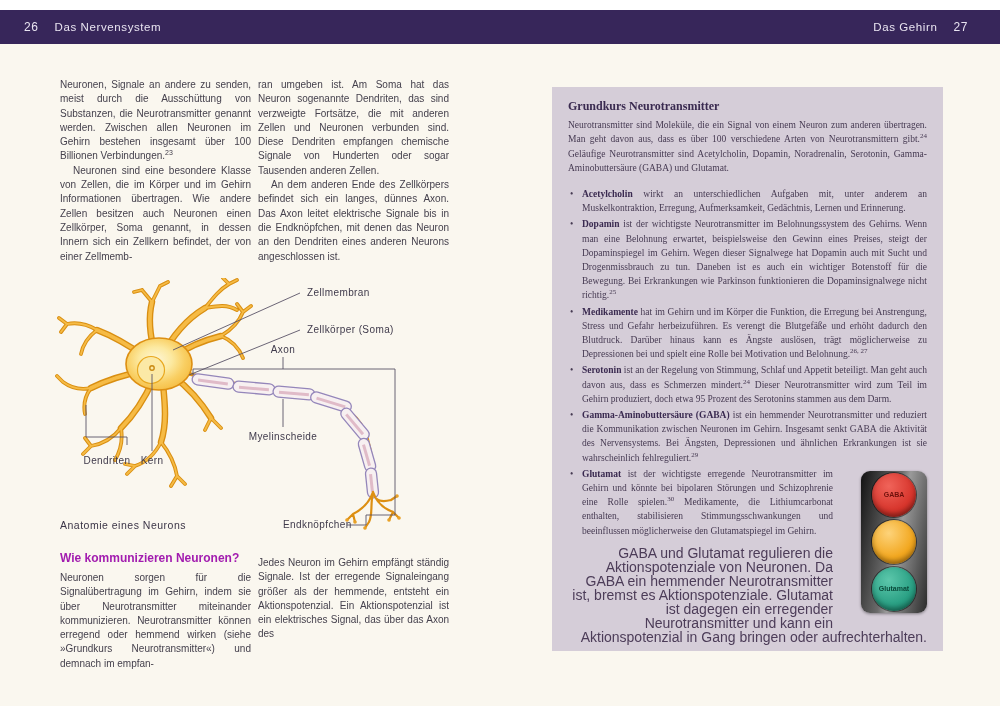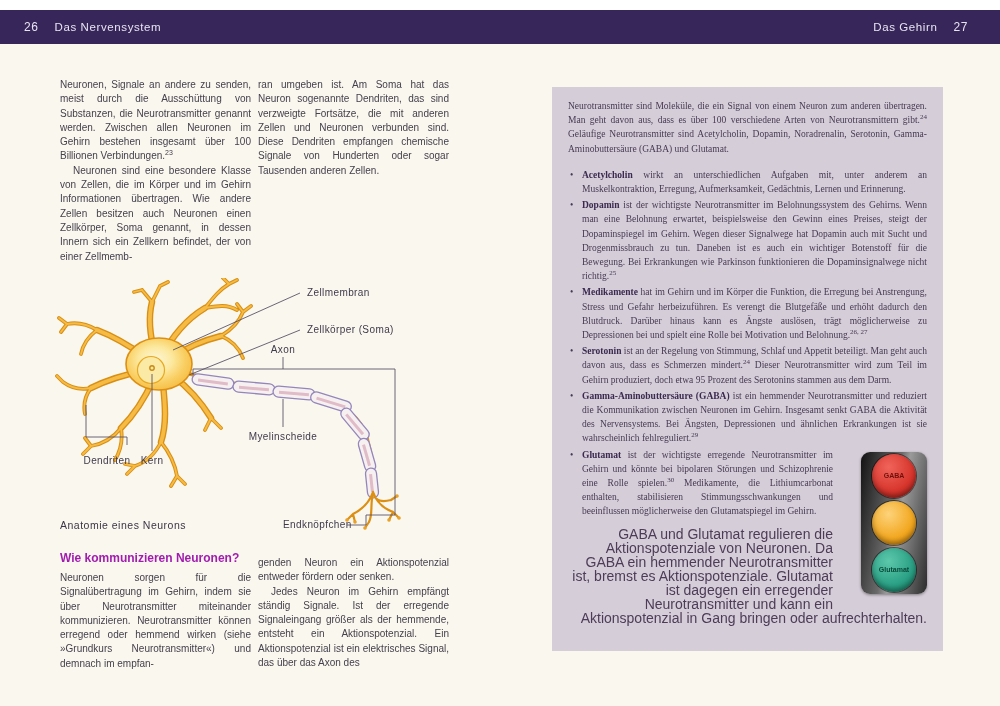--- a/index.html
+++ b/index.html
@@ -89,20 +89,21 @@
       <span class="pagenum">27</span>
     </div>
   </div>
 
   <div class="col c1-top">
     <p><span>Neuronen, Signale an andere zu senden, meist durch die Ausschüttung von Substanzen, die Neurotransmitter genannt werden. Zwischen allen Neuronen im Gehirn bestehen insgesamt über 100 Billionen Verbindungen.</span><sup class="fn">23</sup></p>
     <p>Neuronen sind eine besondere Klasse von Zellen, die im Körper und im Gehirn Informationen übertragen. Wie andere Zellen besitzen auch Neuronen einen Zellkörper, Soma genannt, in dessen Innern sich ein Zellkern befindet, der von einer Zellmemb-</p>
   </div>
   <div class="col c2-top">
     <p>ran umgeben ist. Am Soma hat das Neuron sogenannte Dendriten, das sind verzweigte Fortsätze, die mit anderen Zellen und Neuronen verbunden sind. Diese Dendriten empfangen chemische Signale von Hunderten oder sogar Tausenden anderen Zellen.</p>
+    <p>An dem anderen Ende des Zellkörpers befindet sich ein langes, dünnes Axon. Das Axon leitet elektrische Signale bis in die Endknöpfchen, mit denen das Neuron an den Dendriten eines anderen Neurons angeschlossen ist.</p>
   </div>
 
   <svg class="diagram" viewBox="0 0 400 258" xmlns="http://www.w3.org/2000/svg">
     <defs>
       <radialGradient id="gsoma" cx="45%" cy="42%" r="65%">
         <stop offset="0%" stop-color="#fdf6d8"></stop>
         <stop offset="38%" stop-color="#fce9a0"></stop>
         <stop offset="68%" stop-color="#f9cf63"></stop>
         <stop offset="100%" stop-color="#f4b93c"></stop>
       </radialGradient>
@@ -184,25 +185,25 @@
     <text x="97" y="186" text-anchor="middle">Kern</text>
     <text x="228" y="250" font-size="9.5">Endknöpfchen</text>
     <text x="5" y="251" class="cap">Anatomie eines Neurons</text>
   </svg>
 
   <div class="section-heading">Wie kommunizieren Neuronen?</div>
   <div class="col c1-bottom">
     <p>Neuronen sorgen für die Signalübertragung im Gehirn, indem sie über Neurotransmitter miteinander kommunizieren. Neurotransmitter können erregend oder hemmend wirken (siehe »Grundkurs Neurotransmitter«) und demnach im empfan-</p>
   </div>
   <div class="col c2-bottom">
-    <p>genden Neuron ein Aktionspotenzial entweder fördern oder senken.</p>
     <p>Jedes Neuron im Gehirn empfängt ständig Signale. Ist der erregende Signaleingang größer als der hemmende, entsteht ein Aktionspotenzial. Ein Aktionspotenzial ist ein elektrisches Signal, das über das Axon des</p>
   </div>
 
   <div class="info-box">
+    <div class="box-title">Grundkurs Neurotransmitter</div>
     <p class="box-intro"><span>Neurotransmitter sind Moleküle, die ein Signal von einem Neuron zum anderen übertragen. Man geht davon aus, dass es über 100 verschiedene Arten von Neurotransmittern gibt.</span><sup class="fn">24</sup><span> Geläufige Neurotransmitter sind Acetylcholin, Dopamin, Noradrenalin, Serotonin, Gamma-Aminobuttersäure (GABA) und Glutamat.</span></p>
 
     <div class="bullet"><b>Acetylcholin</b><span> wirkt an unterschiedlichen Aufgaben mit, unter anderem an Muskelkontraktion, Erregung, Aufmerksamkeit, Gedächtnis, Lernen und Erinnerung.</span></div>
 
     <div class="bullet"><b>Dopamin</b><span> ist der wichtigste Neurotransmitter im Belohnungssystem des Gehirns. Wenn man eine Belohnung erwartet, beispielsweise den Gewinn eines Preises, steigt der Dopaminspiegel im Gehirn. Wegen dieser Signalwege hat Dopamin auch mit Sucht und Drogenmissbrauch zu tun. Daneben ist es auch ein wichtiger Botenstoff für die Bewegung. Bei Erkrankungen wie Parkinson funktionieren die Dopaminsignalwege nicht richtig.</span><sup class="fn">25</sup></div>
 
     <div class="bullet"><b>Medikamente</b><span> hat im Gehirn und im Körper die Funktion, die Erregung bei Anstrengung, Stress und Gefahr herbeizuführen. Es verengt die Blutgefäße und erhöht dadurch den Blutdruck. Darüber hinaus kann es Ängste auslösen, trägt möglicherweise zu Depressionen bei und spielt eine Rolle bei Motivation und Belohnung.</span><sup class="fn">26, 27</sup></div>
 
     <div class="bullet"><b>Serotonin</b><span> ist an der Regelung von Stimmung, Schlaf und Appetit beteiligt. Man geht auch davon aus, dass es Schmerzen mindert.</span><sup class="fn">24</sup><span> Dieser Neurotransmitter wird zum Teil im Gehirn produziert, doch etwa 95 Prozent des Serotonins stammen aus dem Darm.</span></div>
 

